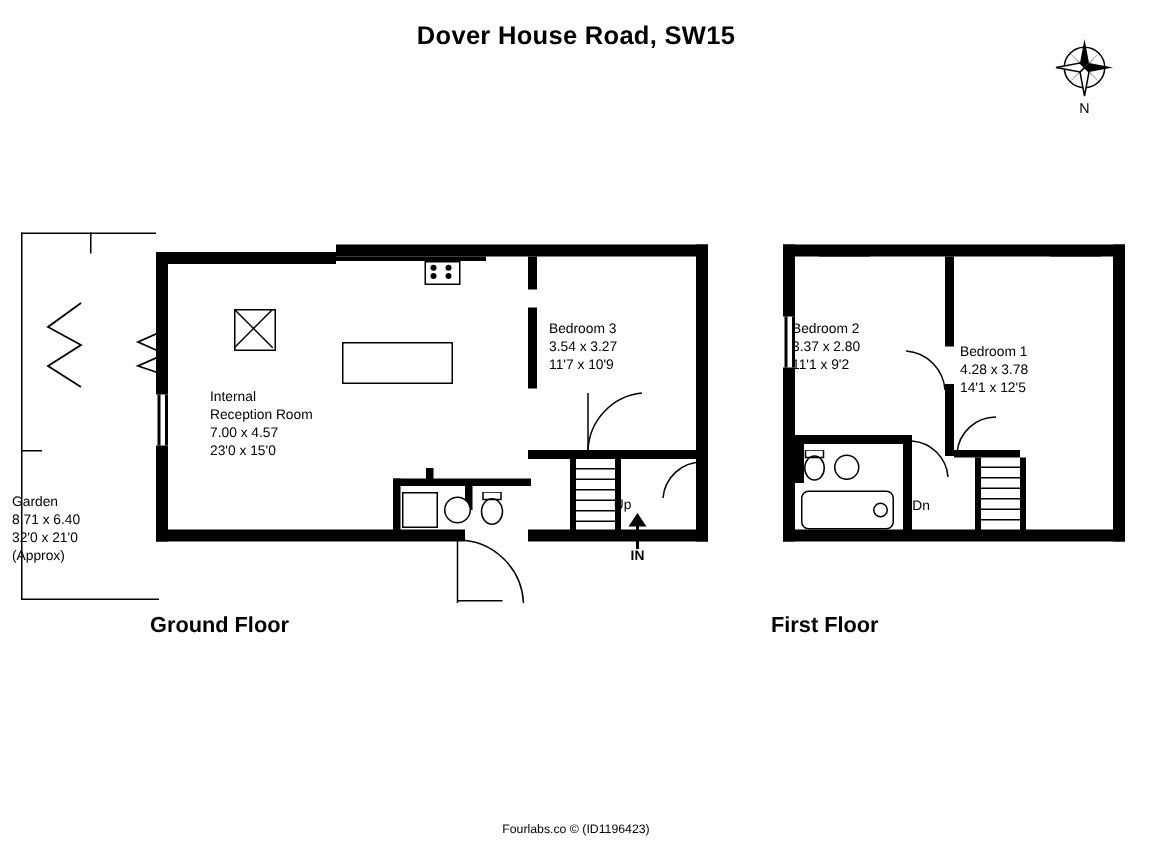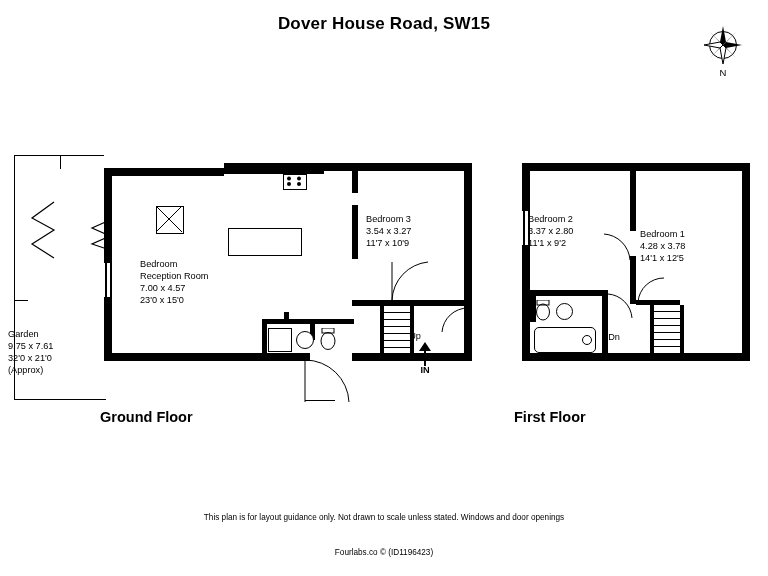--- a/index.html
+++ b/index.html
@@ -146,21 +146,21 @@
     <div class="thinline" style="left:14px; top:399px; width:92px; height:1px;"></div>
     <div class="thinline" style="left:60px; top:155px; width:1px; height:14px;"></div>
     <div class="thinline" style="left:14px; top:300px; width:14px; height:1px;"></div>
 
     <svg style="position:absolute; left:28px; top:200px;" width="28" height="60" viewBox="0 0 28 60">
       <polyline points="26,2 4,18 26,30 4,44 26,58" fill="none" stroke="#000" stroke-width="1.2"></polyline>
     </svg>
 
     <div class="room-label" style="left:8px; top:328px; width:100px;">
       <span>Garden</span><br>
-      <span>9.75 x 7.61</span><br>
+      <span>8.71 x 6.40</span><br>
       <span>32'0 x 21'0</span><br>
       <span>(Approx)</span>
     </div>
 
     <div class="wall" style="left:104px; top:168px; width:120px; height:8px;"></div>
     <div class="wall" style="left:224px; top:163px; width:248px; height:8px;"></div>
 
     <div class="wall" style="left:104px; top:168px; width:8px; height:95px;"></div>
     <div class="wall" style="left:104px; top:297px; width:8px; height:64px;"></div>
 
@@ -196,21 +196,21 @@
     <svg style="position:absolute; left:156px; top:206px;" width="26" height="26" viewBox="0 0 26 26">
       <line x1="0" y1="0" x2="26" y2="26" stroke="#000" stroke-width="1"></line>
       <line x1="26" y1="0" x2="0" y2="26" stroke="#000" stroke-width="1"></line>
     </svg>
 
     <svg style="position:absolute; left:86px; top:218px;" width="26" height="34" viewBox="0 0 26 34">
       <polyline points="24,2 6,10 24,18 6,26 24,32" fill="none" stroke="#000" stroke-width="1.2"></polyline>
     </svg>
 
     <div class="room-label" style="left:140px; top:258px; width:160px;">
-      <span>Bedroom</span><br>
+      <span>Internal</span><br>
       <span>Reception Room</span><br>
       <span>7.00 x 4.57</span><br>
       <span>23'0 x 15'0</span>
     </div>
 
     <div class="wall" style="left:352px; top:205px; width:6px; height:54px;"></div>
     <div class="wall" style="left:352px; top:171px; width:6px; height:22px;"></div>
 
     <div class="wall" style="left:352px; top:300px; width:120px; height:6px;"></div>
 
@@ -323,19 +323,19 @@
     <div class="room-label" style="left:640px; top:228px; width:106px;">
       <span>Bedroom 1</span><br>
       <span>4.28 x 3.78</span><br>
       <span>14'1 x 12'5</span>
     </div>
 
     <div class="floor-label" id="floor-label-first">First Floor</div>
   </div>
 
   <div class="disclaimer">
-    <span>This plan is for layout guidance only. Not drawn to scale unless stated. Windows and door openings</span><br>
+    <br>
     <br>
     <br>
     <span>Fourlabs.co © (ID1196423)</span>
   </div>
 
 </div>
 
 </body></html>

